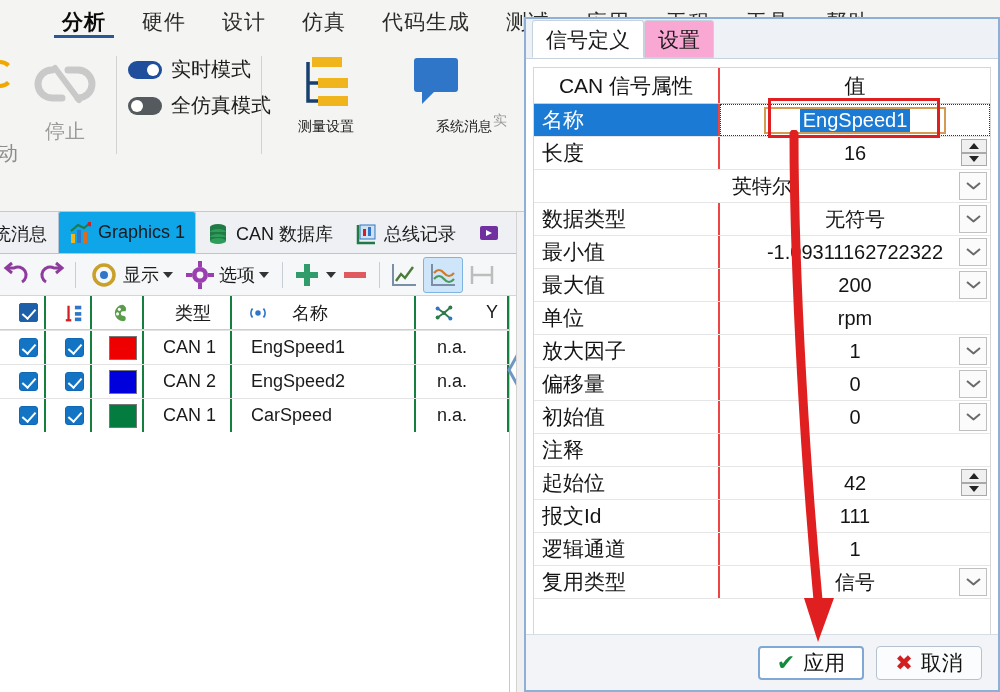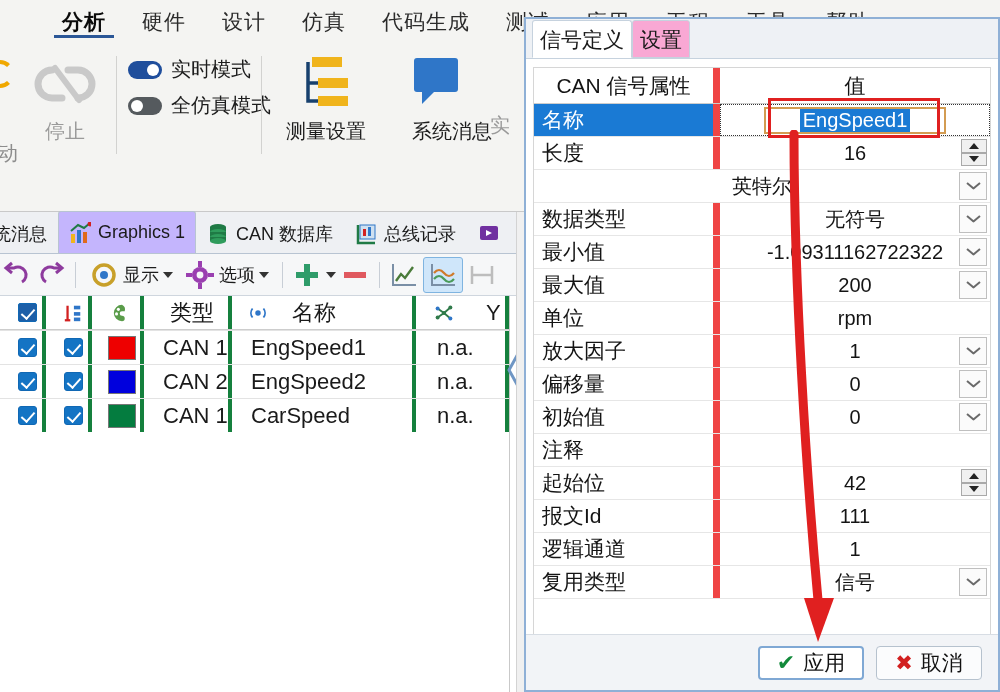--- a/index.html
+++ b/index.html
@@ -87,42 +87,42 @@
   .arrow-ic::after {
     content: ""; position: absolute; left: 13px; top: 3px;
     border-left: 11px solid #1f7a45;
     border-top: 6px solid transparent; border-bottom: 6px solid transparent;
   }
 
   
   .bigbtn {
     position: absolute; top: 4px; width: 112px; height: 116px; text-align: center;
   }
-  .bigbtn .lbl { font-size: 20px; color: #1d1d1d; margin-top: 4px; white-space: nowrap; }
+  .bigbtn .lbl { font-size: 14px; color: #1d1d1d; margin-top: 4px; white-space: nowrap; }
   .bigbtn.dim .lbl { color: #9a9a9a; }
   .ic-hier { width: 64px; height: 60px; margin: 6px auto 0; position: relative; }
   .ic-chat { width: 64px; height: 60px; margin: 6px auto 0; position: relative; }
 
   
   .panel {
     position: absolute; left: 0; top: 212px; width: 528px; height: 480px;
     background: #ffffff;
   }
   .panel-tabs {
     position: absolute; left: 0; top: 0; width: 528px; height: 42px;
     background: #eef0f3; border-bottom: 1px solid #b8c4d2;
     display: flex; align-items: flex-end;
   }
   .ptab {
     height: 40px; display: flex; align-items: center; gap: 7px;
     padding: 0 10px; font-size: 18px; color: #1a1a1a; white-space: nowrap;
     border: 1px solid transparent; border-bottom: none;
   }
   .ptab.active {
-    background: #c4b5fd; border-color: #b8c4d2; border-radius: 3px 3px 0 0;
+    background: #0ea5e9; border-color: #b8c4d2; border-radius: 3px 3px 0 0;
     height: 42px;
     margin-top: 40px;
   }
   .ptab .tic { width: 22px; height: 22px; flex: none; position: relative; }
 
   .panel-toolbar {
     position: absolute; left: 0; top: 42px; width: 528px; height: 42px;
     background: #f6f7f8; border-bottom: 1px solid #cfd6de;
     display: flex; align-items: center; gap: 4px; padding-left: 2px;
   }
@@ -138,21 +138,21 @@
 
   
   .sigtable {
     position: absolute; left: 0; top: 84px; width: 510px; height: 170px;
     border-right: 1px solid #c9c9c9;
   }
   .sig-row { display: flex; height: 34px; align-items: stretch; }
   .sig-head { height: 34px; border-bottom: 1px solid #cdcdcd; background: #ffffff; }
   .sig-row + .sig-row { border-top: 1px solid #e3e3e3; }
   .sig-c { display: flex; align-items: center; justify-content: center;
-           border-right: 4px solid #15803d; font-size: 22px; color: #1a1a1a; margin-left: 12px; }
+           border-right: 2px solid #15803d; font-size: 18px; color: #1a1a1a; margin-left: 12px; }
   .c-chk   { width: 34px; }
   .c-ord   { width: 34px; }
   .c-col   { width: 40px; }
   .c-type  { width: 76px; justify-content: flex-start; padding-left: 7px; }
   .c-name  { width: 172px; justify-content: flex-start; padding-left: 7px; }
   .c-y     { flex: 1; justify-content: flex-start; padding-left: 9px; }
   .cbx {
     width: 19px; height: 19px; border-radius: 3px; background: #1474c4;
     position: relative; border: 1px solid #1068b4;
   }
@@ -174,39 +174,39 @@
   .dialog {
     position: absolute; left: 524px; top: 17px; width: 476px; height: 675px;
     background: #ffffff; border: 2px solid #8fb0d6;
   }
   .dlg-tabstrip {
     position: absolute; left: 0; top: 0; width: 472px; height: 40px;
     background: #eef1f5; border-bottom: 1px solid #c6d2de;
     display: flex; align-items: flex-end; padding-left: 6px;
   }
   .dtab {
-    font-size: 21px; color: #1a1a1a; padding: 0 7px; height: 38px;
+    font-size: 21px; color: #1a1a1a; padding: 0 13px; height: 38px;
     line-height: 38px; white-space: nowrap;
   }
   .dtab.active { background: #ffffff; border: 1px solid #c6d2de;
                  border-bottom: 1px solid #ffffff; border-radius: 3px 3px 0 0; }
   .dtab.inactive { background: #f9a8d4; border: 1px solid #c6d2de; border-radius: 3px 3px 0 0; }
 
   .grid {
     position: absolute; left: 7px; top: 48px; width: 458px; height: 573px;
     background: #ffffff; border: 1px solid #d6d6d6;
   }
   .grow {
     display: flex; height: 33px; align-items: stretch;
     border-bottom: 1px solid #e6e6e6;
   }
   .grow.header { height: 36px; border-bottom: 1px solid #cdcdcd; }
   .gk {
     width: 186px; display: flex; align-items: center; padding-left: 8px;
-    font-size: 21px; color: #141414; border-right: 7px solid #ef4444;
+    font-size: 21px; color: #141414; border-right: 2px solid #ef4444;
     white-space: nowrap;
   }
   .grow.header .gk { justify-content: center; padding-left: 0; font-size: 21px; }
   .gv {
     flex: 1; display: flex; align-items: center; justify-content: center;
     font-size: 20px; color: #141414; position: relative; white-space: nowrap;
   }
   .grow.header .gv { font-size: 21px; }
   .gk.selected { background: #1a7ad4; color: #ffffff; }
 

